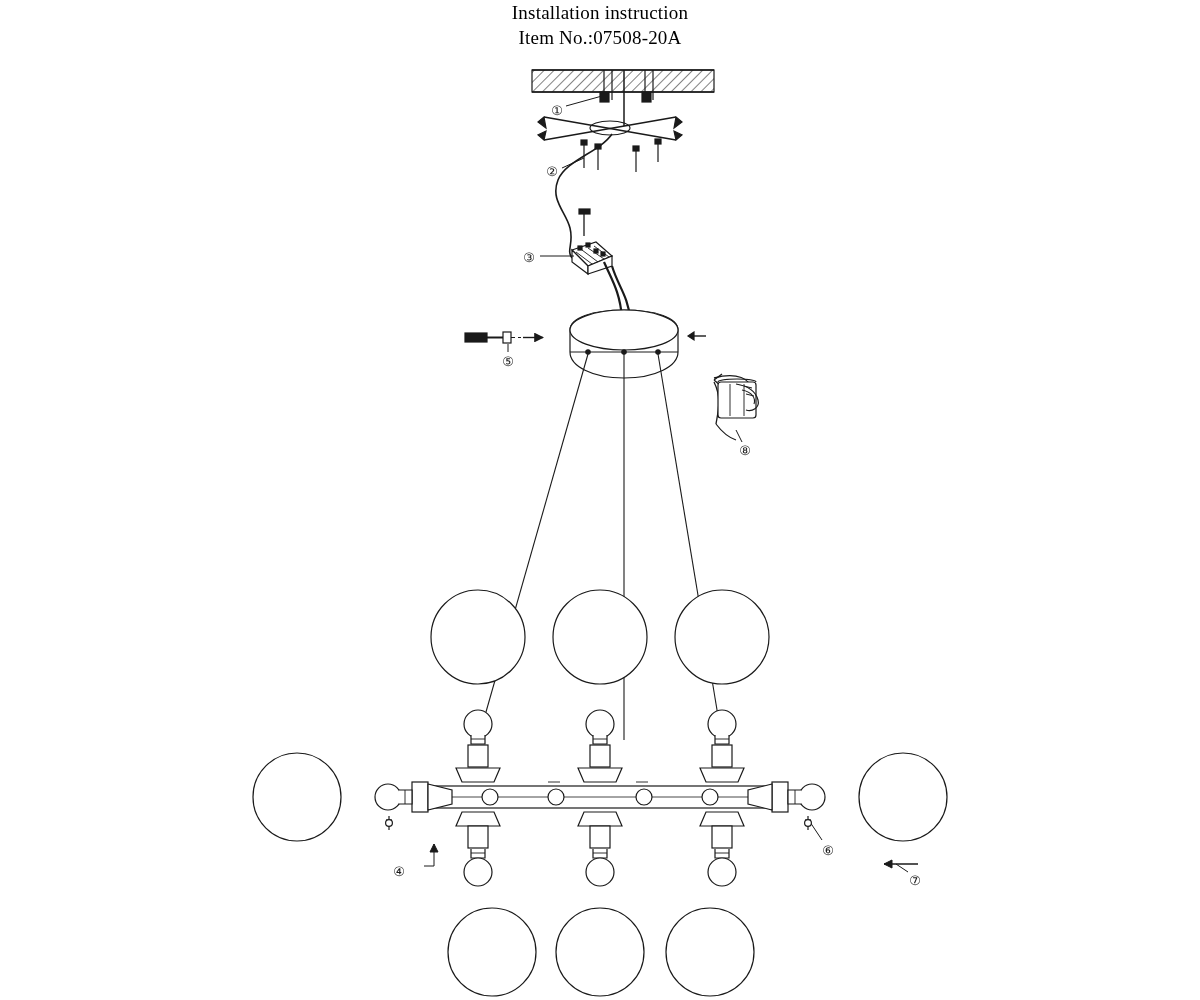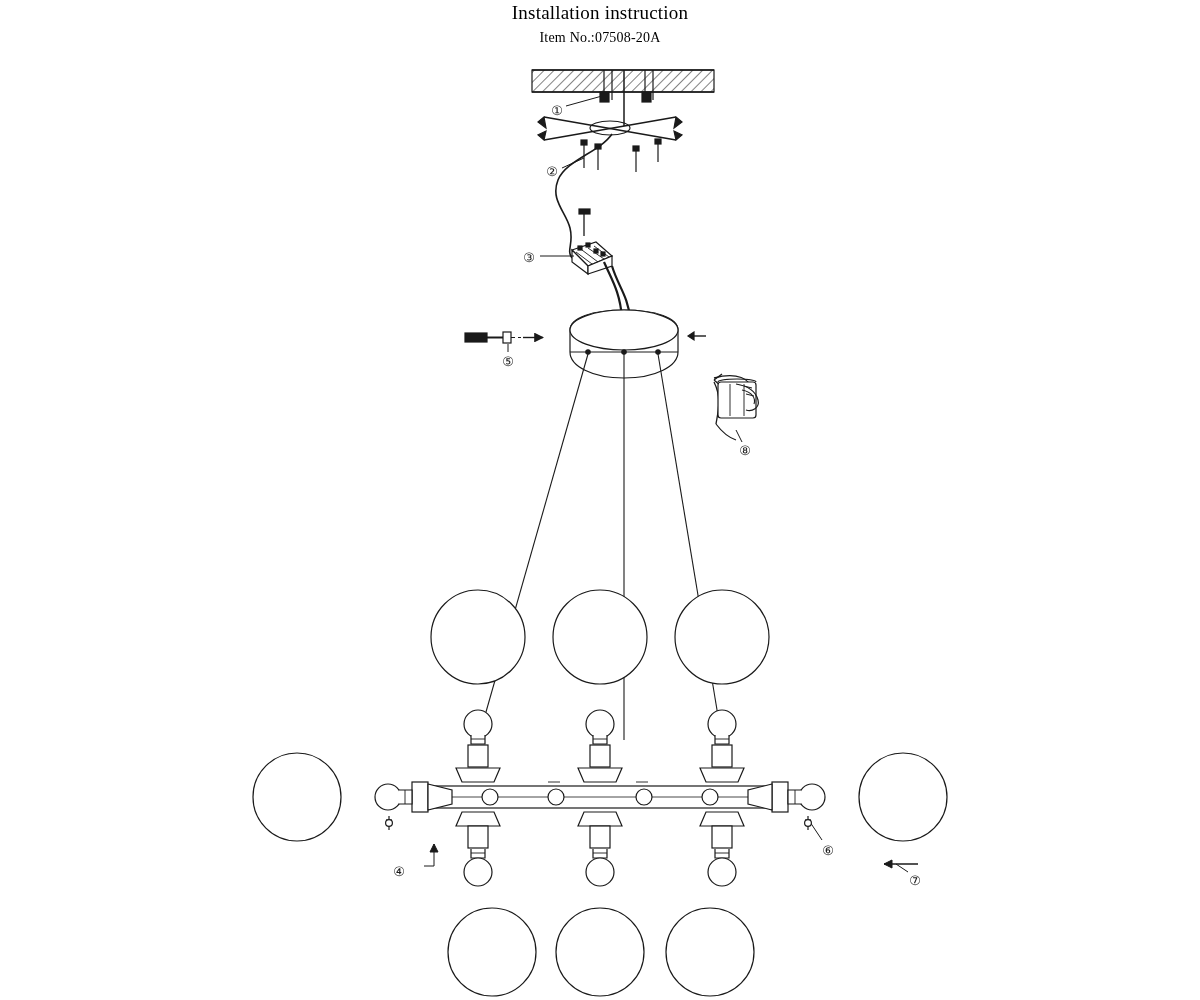--- a/index.html
+++ b/index.html
@@ -27,21 +27,21 @@
     width: 1200px;
     text-align: center;
     pointer-events: none;
   }
   .title-line1 {
     font-size: 19px;
     line-height: 26px;
     letter-spacing: 0.2px;
   }
   .title-line2 {
-    font-size: 14px;
+    font-size: 19px;
     line-height: 24px;
     letter-spacing: 0.2px;
   }
   svg.diagram {
     position: absolute;
     top: 0;
     left: 0;
     width: 1200px;
     height: 1000px;
   }

